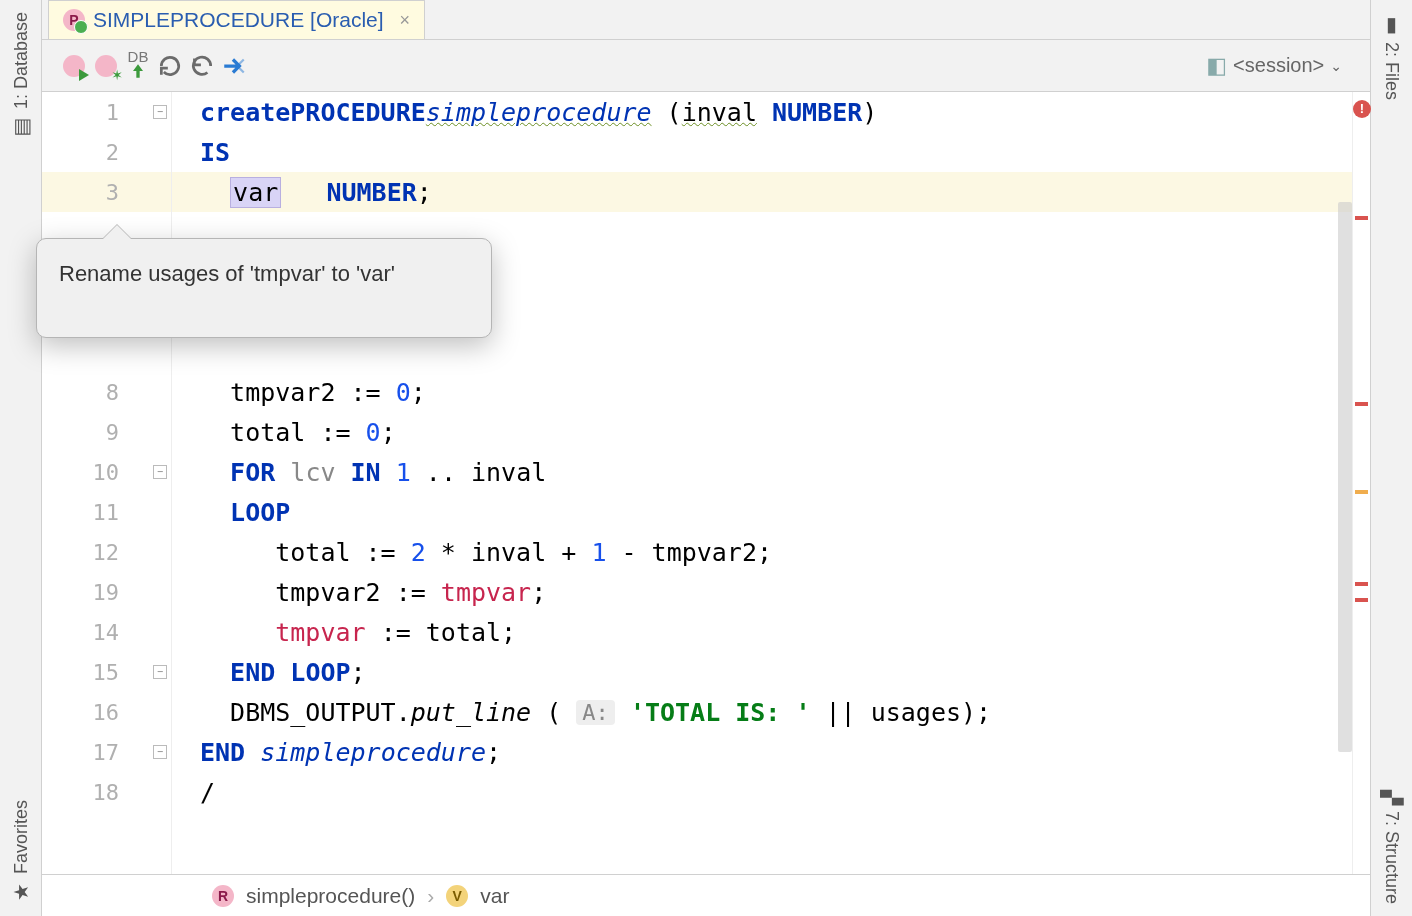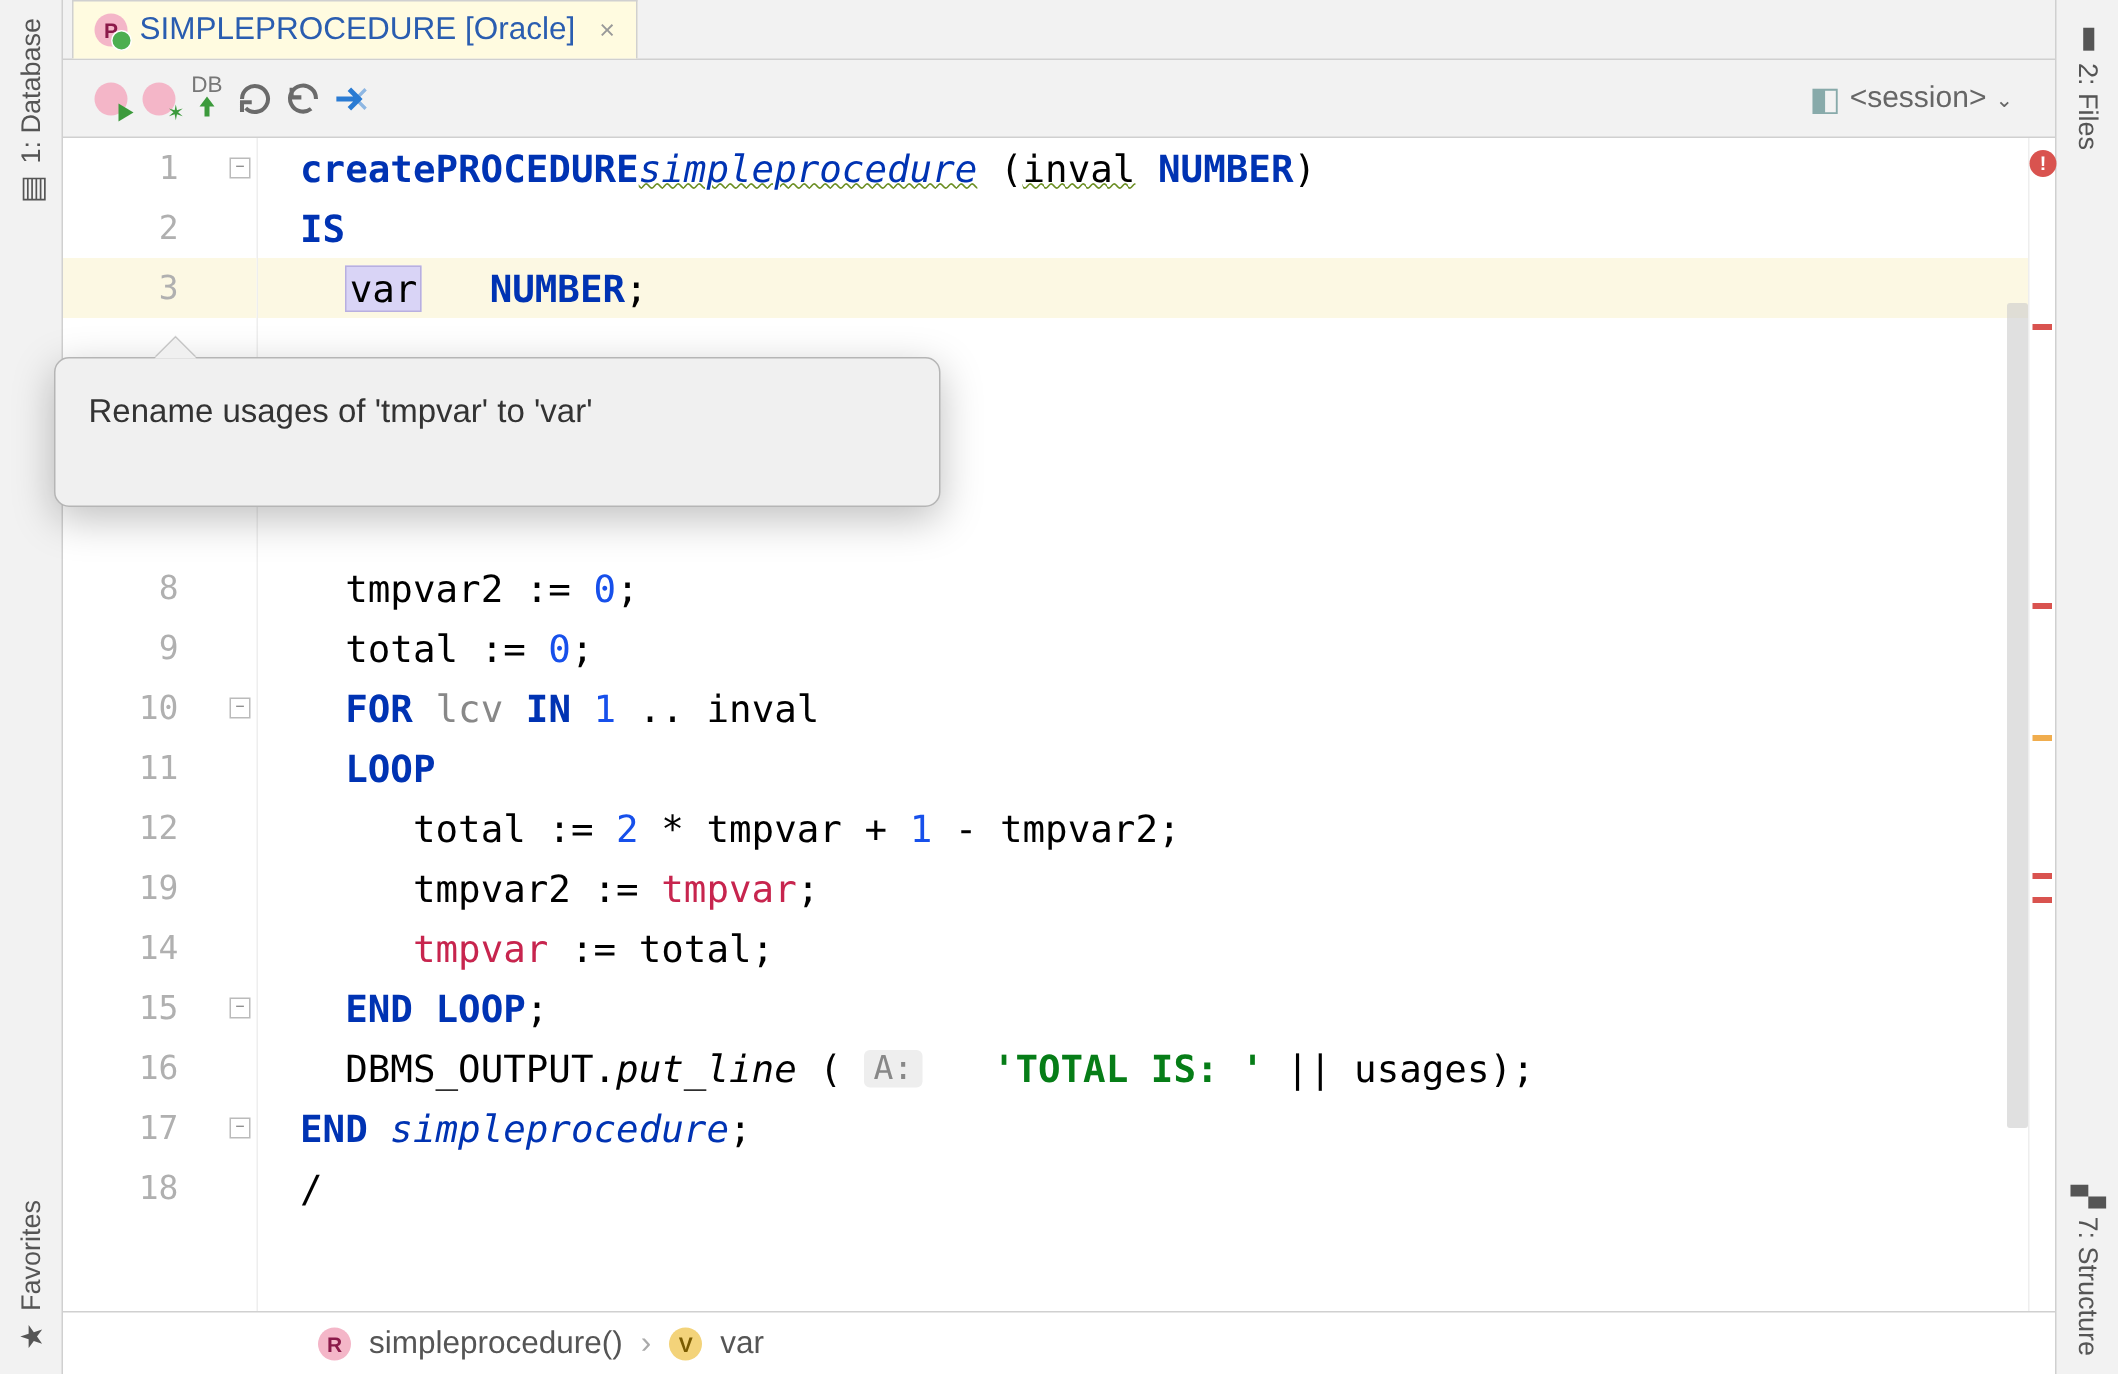--- a/index.html
+++ b/index.html
@@ -46,21 +46,21 @@
 .gutter .gline { height: 40px; display: flex; align-items: center; justify-content: flex-end; padding-right: 52px; position: relative; }
 .gutter .gline.hl { background: #fcf8e3; }
 .gutter .collapse-marker { position: absolute; right: 4px; top: 50%; transform: translateY(-50%); width: 14px; height: 14px; border: 1px solid #bbb; background: #fff; font-size: 10px; line-height: 12px; text-align: center; color: #888; cursor:pointer; }
 
 .code { flex: 1; font-family: Menlo, Consolas, monospace; font-size: 25px; position: relative; }
 .code .cline { height: 40px; display: flex; align-items: center; padding-left: 28px; white-space: pre; }
 .code .cline.hl { background: #fcf8e3; }
 .code .kw { color: #0033b3; font-weight: bold; }
 .code .ident-ital { color: #0033b3; font-style: italic; }
 .code .num { color: #1750eb; }
-.code .str { color: #067d17; font-weight: bold; margin-left: 32px; }
+.code .str { color: #067d17; font-weight: bold; }
 .code .func { font-style: italic; }
 .code .err { color: #c7254e; }
 .code .hint { background: #eee; color: #888; padding: 0 6px; border-radius: 4px; font-size: 22px;}
 .code .sel { background: #d9d4f6; border: 1px solid #b8afe0; padding: 0 2px; }
 .code .grey { color: #888; }
 .code .wavy { text-decoration: underline wavy #6b8e23; text-decoration-thickness: 1px; }
 
 
 .stripe { width: 18px; background: #fff; border-left: 1px solid #eee; position: relative; }
 .stripe .mark { position: absolute; left: 2px; right: 2px; height: 4px; }
@@ -70,21 +70,21 @@
 .scrollbar-thumb { position:absolute; right:18px; top:110px; width:14px; height:550px; background:#ccc; border-radius:2px; opacity:0.6; }
 
 
 .breadcrumb { height: 42px; border-top: 1px solid #d0d0d0; background: #fff; display: flex; align-items: center; padding-left: 170px; font-size: 21px; color: #555; gap: 12px; }
 .bc-badge { width: 22px; height: 22px; border-radius: 50%; display: inline-flex; align-items: center; justify-content: center; font-size: 14px; font-weight: bold; }
 .bc-badge.r { background: #f4b6c8; color: #8b1a4a; }
 .bc-badge.v { background: #f3d37a; color: #7a5b00; }
 .bc-sep { color: #aaa; }
 
 
-.popup { position: absolute; left: 36px; top: 238px; width: 591px; background: #f0f0f0; border: 1px solid #b5b5b5; border-radius: 10px; box-shadow: 0 8px 28px rgba(0,0,0,0.25); padding: 22px; z-index: 100; }
+.popup { position: absolute; left: 36px; top: 238px; width: 456px; background: #f0f0f0; border: 1px solid #b5b5b5; border-radius: 10px; box-shadow: 0 8px 28px rgba(0,0,0,0.25); padding: 22px; z-index: 100; }
 .popup::before { content: ""; position: absolute; top: -14px; left: 66px; width: 0; height: 0; border-left: 14px solid transparent; border-right: 14px solid transparent; border-bottom: 14px solid #f0f0f0; filter: drop-shadow(0 -1px 0 #b5b5b5); }
 .popup-text { font-size: 22px; color: #333; margin-bottom: 28px; }
 .popup-btn { float: right; background: linear-gradient(#4a90d9, #3573b8); color: #fff; border: 1px solid #2d5e9e; padding: 10px 28px; font-size: 22px; border-radius: 6px; cursor: pointer; }
 .popup::after { content: ""; display: block; clear: both; }
 
 
 .intention { position:absolute; left:100px; top:195px; font-size:14px; color:#888; display:flex; align-items:center; gap:2px; }
 </style>
 </head>
 <body>
@@ -232,21 +232,21 @@
       <div class="cline"><span class="kw">IS</span></div>
       <div class="cline hl"><span>  </span><span class="sel">var</span><span>   </span><span class="kw">NUMBER</span><span>;</span></div>
       <div class="cline"></div>
       <div class="cline"></div>
       <div class="cline"></div>
       <div class="cline"></div>
       <div class="cline"><span>  </span><span>tmpvar2 := </span><span class="num">0</span><span>;</span></div>
       <div class="cline"><span>  </span><span>total := </span><span class="num">0</span><span>;</span></div>
       <div class="cline"><span>  </span><span class="kw">FOR</span><span> </span><span class="grey">lcv</span><span> </span><span class="kw">IN</span><span> </span><span class="num">1</span><span> .. </span><span>inval</span></div>
       <div class="cline"><span>  </span><span class="kw">LOOP</span></div>
-      <div class="cline"><span>     </span><span>total := </span><span class="num">2</span><span> * tmpvar + </span><span class="num">1</span><span> - tmpvar2;</span></div>
+      <div class="cline"><span>     </span><span>total := </span><span class="num">2</span><span> * inval + </span><span class="num">1</span><span> - tmpvar2;</span></div>
       <div class="cline"><span>     </span><span>tmpvar2 := </span><span class="err">tmpvar</span><span>;</span></div>
       <div class="cline"><span>     </span><span class="err">tmpvar</span><span> := total;</span></div>
       <div class="cline"><span>  </span><span class="kw">END</span><span> </span><span class="kw">LOOP</span><span>;</span></div>
       <div class="cline"><span>  </span><span>DBMS_OUTPUT.</span><span class="func">put_line</span><span> ( </span><span class="hint">A:</span><span> </span><span class="str">'TOTAL IS: '</span><span> || usages);</span></div>
       <div class="cline"><span class="kw">END</span><span> </span><span class="ident-ital">simpleprocedure</span><span>;</span></div>
       <div class="cline"><span>/</span></div>
     </div>
 
     <div class="scrollbar-thumb"></div>
 

